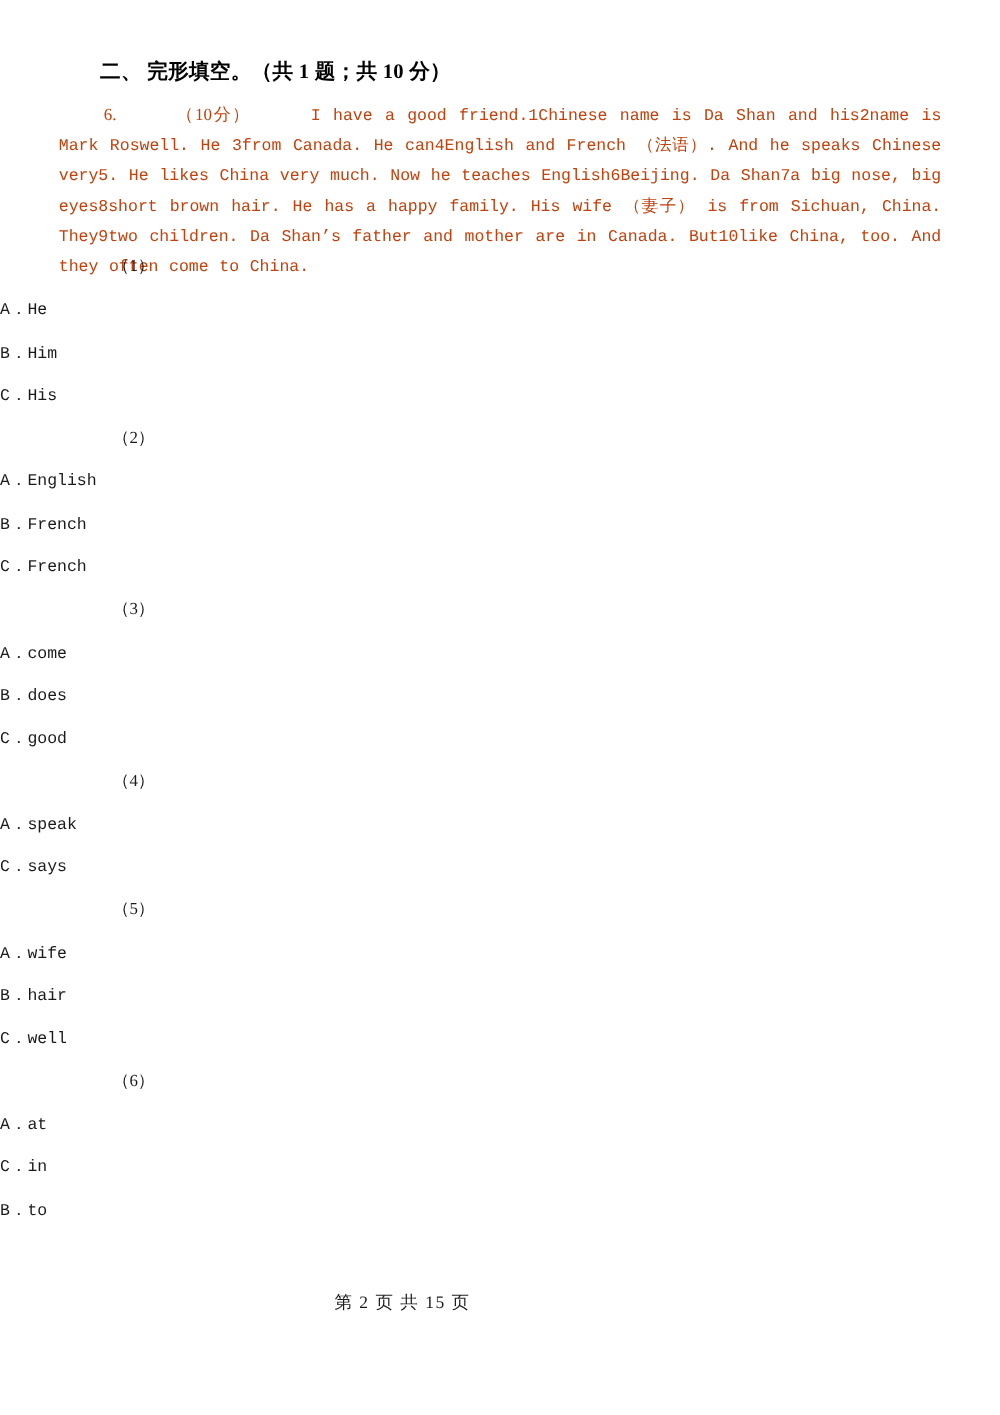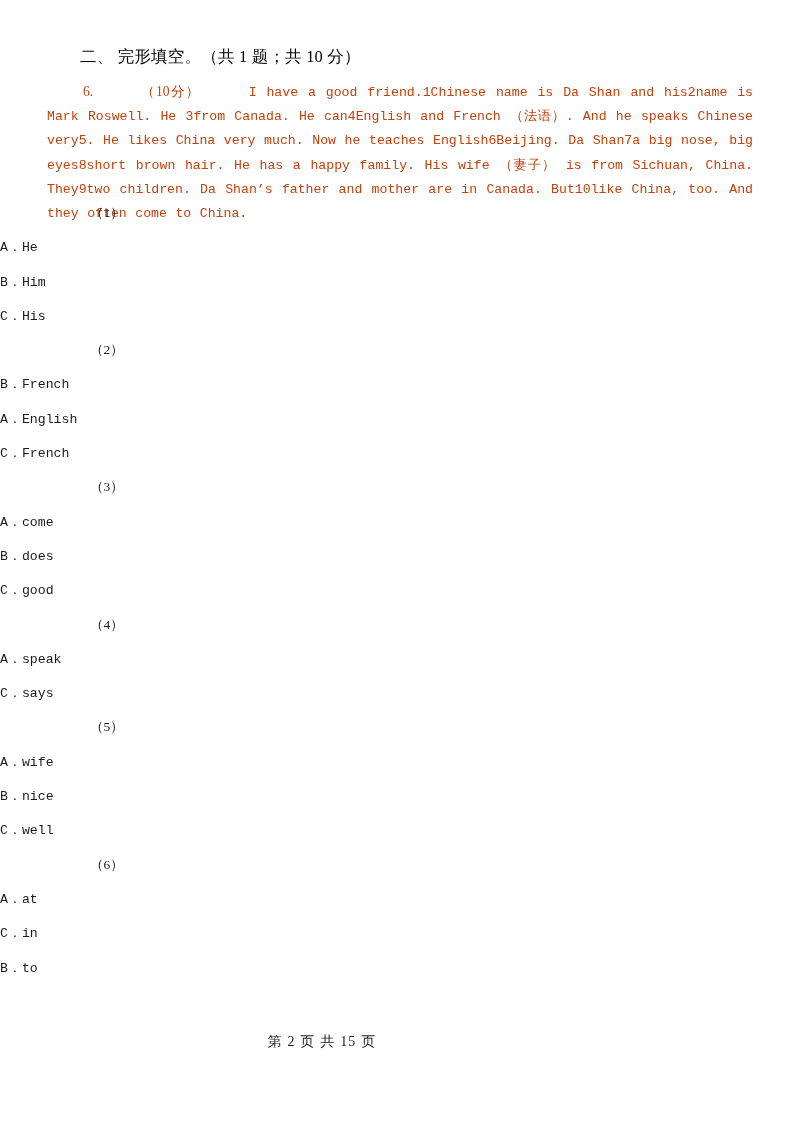--- a/index.html
+++ b/index.html
@@ -26,21 +26,21 @@
     background: #fff;
   }
 
   
   .section-heading {
     position: absolute;
     left: 80px;
     top: 46px;
     font-family: "Liberation Serif", "DejaVu Serif", serif;
     font-size: 16.5px;
-    font-weight: normal;
+    font-weight: bold;
     letter-spacing: 0.2px;
     white-space: nowrap;
     color: #000;
   }
 
   
   .question-block {
     position: absolute;
     left: 47px;
     top: 80px;
@@ -144,39 +144,39 @@
 
   <div class="options">
       <div class="opt-group">
         <div class="opt-index">（1）</div>
         <div class="opt-row"><span class="opt-letter">A</span><span class="opt-dot">．</span><span class="opt-text">He</span></div>
         <div class="opt-row"><span class="opt-letter">B</span><span class="opt-dot">．</span><span class="opt-text">Him</span></div>
         <div class="opt-row"><span class="opt-letter">C</span><span class="opt-dot">．</span><span class="opt-text">His</span></div>
       </div>
       <div class="opt-group">
         <div class="opt-index">（2）</div>
+        <div class="opt-row"><span class="opt-letter">A</span><span class="opt-dot">．</span><span class="opt-text">English</span></div>
         <div class="opt-row"><span class="opt-letter">B</span><span class="opt-dot">．</span><span class="opt-text">French</span></div>
-        <div class="opt-row"><span class="opt-letter">A</span><span class="opt-dot">．</span><span class="opt-text">English</span></div>
         <div class="opt-row"><span class="opt-letter">C</span><span class="opt-dot">．</span><span class="opt-text">French</span></div>
       </div>
       <div class="opt-group">
         <div class="opt-index">（3）</div>
         <div class="opt-row"><span class="opt-letter">A</span><span class="opt-dot">．</span><span class="opt-text">come</span></div>
         <div class="opt-row"><span class="opt-letter">B</span><span class="opt-dot">．</span><span class="opt-text">does</span></div>
         <div class="opt-row"><span class="opt-letter">C</span><span class="opt-dot">．</span><span class="opt-text">good</span></div>
       </div>
       <div class="opt-group">
         <div class="opt-index">（4）</div>
         <div class="opt-row"><span class="opt-letter">A</span><span class="opt-dot">．</span><span class="opt-text">speak</span></div>
         <div class="opt-row"><span class="opt-letter">C</span><span class="opt-dot">．</span><span class="opt-text">says</span></div>
       </div>
       <div class="opt-group">
         <div class="opt-index">（5）</div>
         <div class="opt-row"><span class="opt-letter">A</span><span class="opt-dot">．</span><span class="opt-text">wife</span></div>
-        <div class="opt-row"><span class="opt-letter">B</span><span class="opt-dot">．</span><span class="opt-text">nice</span></div>
+        <div class="opt-row"><span class="opt-letter">B</span><span class="opt-dot">．</span><span class="opt-text">hair</span></div>
         <div class="opt-row"><span class="opt-letter">C</span><span class="opt-dot">．</span><span class="opt-text">well</span></div>
       </div>
       <div class="opt-group">
         <div class="opt-index">（6）</div>
         <div class="opt-row"><span class="opt-letter">A</span><span class="opt-dot">．</span><span class="opt-text">at</span></div>
         <div class="opt-row"><span class="opt-letter">C</span><span class="opt-dot">．</span><span class="opt-text">in</span></div>
         <div class="opt-row"><span class="opt-letter">B</span><span class="opt-dot">．</span><span class="opt-text">to</span></div>
       </div>
     </div>
 

